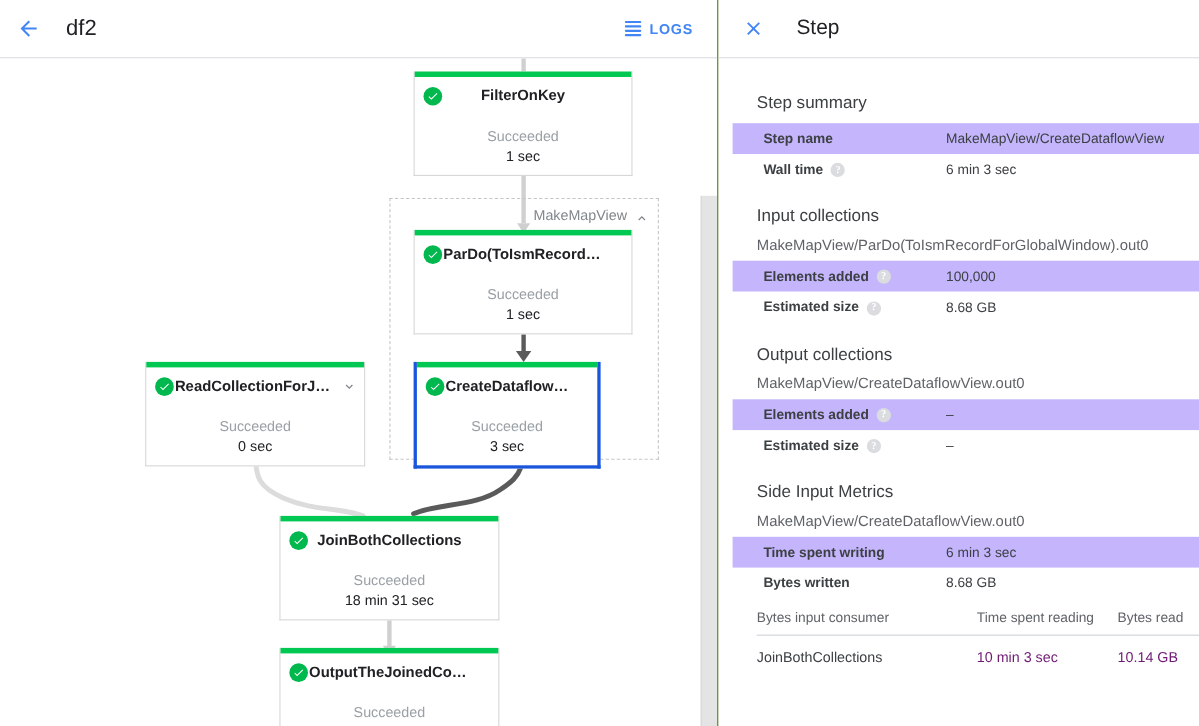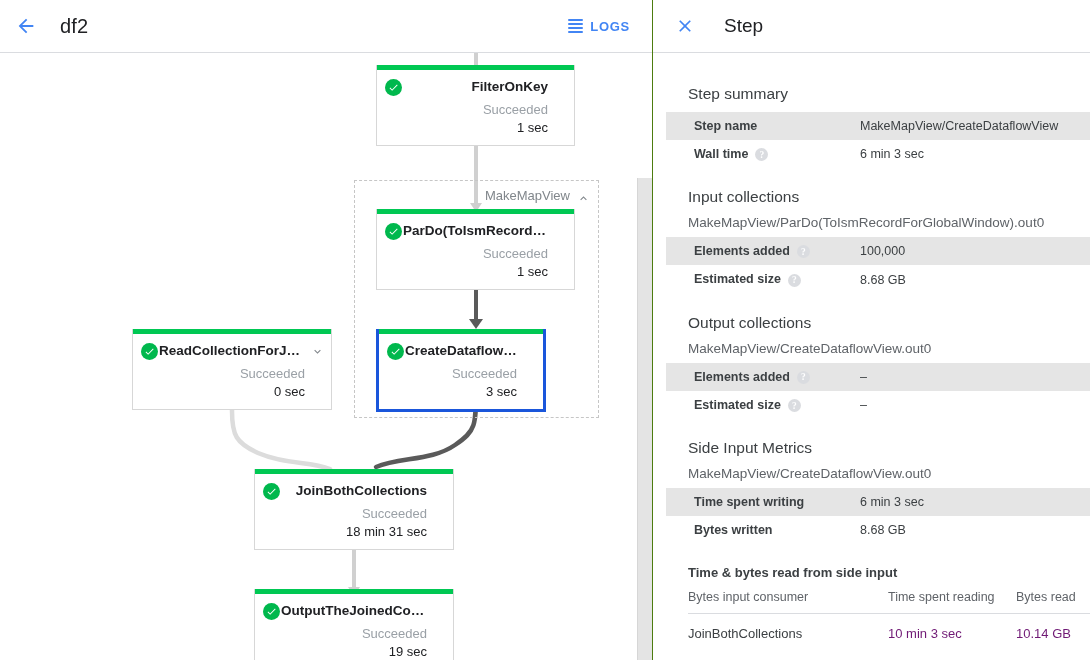--- a/index.html
+++ b/index.html
@@ -50,24 +50,24 @@
   .node{
     position:absolute;box-sizing:border-box;
     background:#fff;border:1px solid #d7d7d7;
     border-top:0;
     text-align:center;
     box-shadow:0 0 0 0 rgba(0,0,0,0);
   }
   .node .topstripe{height:5px;background:#00c853;}
   .node.selected{border:3px solid #1a56db;border-top:0;}
   .node.selected .topstripe{height:5px;background:#00c853;}
-  .node-body{position:relative;padding:9px 26px 10px 26px;text-align:right;}
+  .node-body{position:relative;padding:9px 26px 10px 26px;}
   .node-title{font-size:13.5px;font-weight:700;color:#202124;
     white-space:nowrap;overflow:hidden;text-overflow:ellipsis;}
-  .node-status{font-size:13px;color:#9aa0a6;margin-top:8px;}
+  .node-status{font-size:13px;color:#9aa0a6;margin-top:22px;}
   .node-time{font-size:13px;color:#202124;margin-top:3px;}
   .check{
     position:absolute;left:8px;top:9px;width:17px;height:17px;border-radius:50%;
     background:#00b84d;display:flex;align-items:center;justify-content:center;
   }
   .check svg{display:block;}
   .node-chevron{
     position:absolute;right:7px;top:10px;width:14px;height:14px;
     display:flex;align-items:center;justify-content:center;cursor:pointer;
   }
@@ -99,21 +99,21 @@
   .panel-title{margin-left:27px;font-size:19px;color:#202124;}
   .right-body{padding:0 0 0 13px;margin-top:32px;}
   .sec-h{
     font-size:15.5px;color:#3c4043;margin:20px 0 9px 22px;
   }
   .sec-sub{
     font-size:13.5px;color:#5f6368;margin:0 0 7px 22px;
   }
   table.kv{width:100%;border-collapse:collapse;}
   table.kv td{padding:7px 0 7px 0;font-size:12.5px;vertical-align:middle;}
-  table.kv tr.alt{background:#e5e5e5;}
+  table.kv tr.alt{background:#c4b5fd;}
   table.kv td.k{
     width:166px;padding-left:28px;font-weight:700;color:#3c4043;
   }
   table.kv td.v{color:#3c4043;padding-left:0;}
   .help{
     display:inline-flex;align-items:center;justify-content:center;
     width:13px;height:13px;border-radius:50%;background:#dadce0;color:#fff;
     font-size:9.5px;font-weight:700;margin-left:7px;vertical-align:middle;
     cursor:pointer;font-family:"Liberation Serif",serif;
   }
@@ -346,21 +346,20 @@
           <td class="k"><span>Time spent writing</span></td>
           <td class="v">6 min 3 sec</td>
         </tr>
         <tr>
           <td class="k"><span>Bytes written</span></td>
           <td class="v">8.68 GB</td>
         </tr>
       </tbody>
         </table>
 
-      <div class="subsec-h">Time &amp; bytes read from side input</div>
       <table class="grid">
         <thead>
           <tr>
             <th class="col-a">Bytes input consumer</th>
             <th class="col-b num">Time spent reading</th>
             <th class="num">Bytes read</th>
           </tr>
         </thead>
         <tbody>
           <tr>

